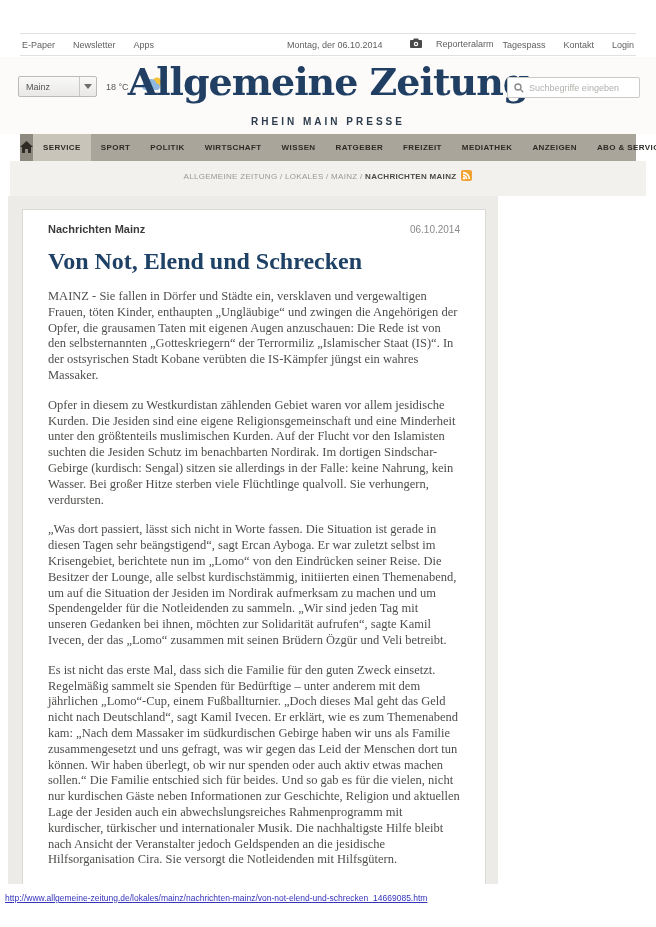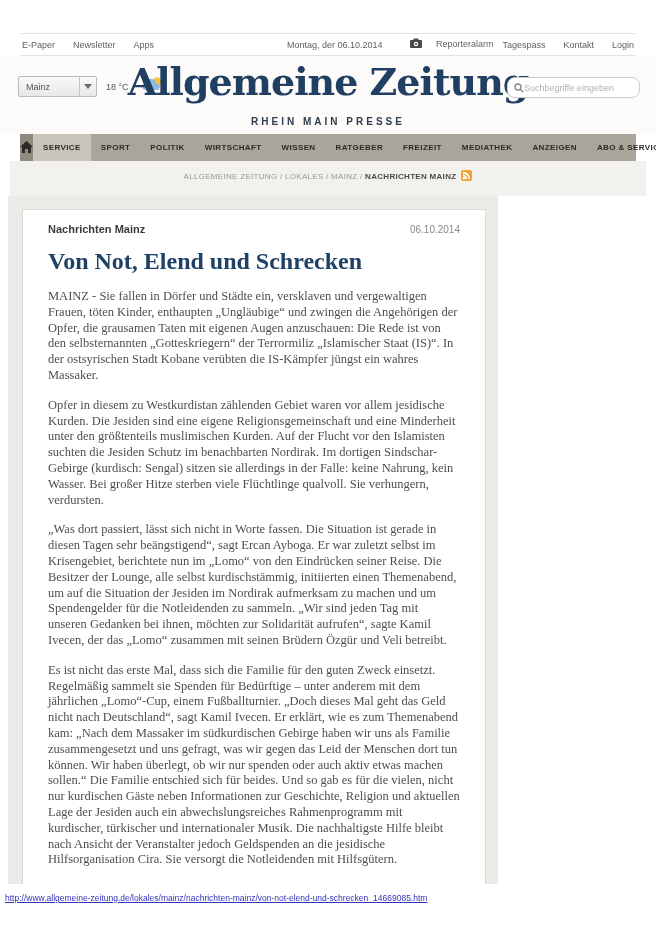--- a/index.html
+++ b/index.html
@@ -28,22 +28,22 @@
   .arrow-down { width:0; height:0; border-left:4px solid transparent; border-right:4px solid transparent;
                 border-top:5px solid #6e6c68; }
   .weather { position:absolute; left:106px; top:19px; display:flex; align-items:center; gap:12px; cursor:pointer; }
   .weather .temp { font-size:9px; color:#555; }
   .logo { position:absolute; left:0; right:0; top:2px; text-align:center;
           font-family:"DejaVu Serif", serif; font-weight:bold; font-size:38px;
           letter-spacing:-1px; color:#203f63; cursor:pointer; }
   .tagline { position:absolute; left:0; right:0; top:59px; text-align:center;
              font-size:10px; font-weight:bold; letter-spacing:3px; color:#2e3d4d; }
   .searchbox { position:absolute; left:507px; top:20px; width:133px; height:21px;
-               background:#fff; border:1px solid #cccac6; border-radius:8px;
-               display:flex; align-items:center; padding:0 6px; }
+               background:#fff; border:1px solid #cccac6; border-radius:2px;
+               display:flex; align-items:center; padding:0 6px; gap:5px; }
   .searchbox input { border:none; outline:none; flex:1; font-size:9px; color:#555;
                      font-family:"Liberation Sans",sans-serif; background:transparent; width:100%; }
   .searchbox input::placeholder { color:#b3b1ad; }
 
   
   .mainnav { position:absolute; left:20px; right:20px; top:134px; height:27px;
              background:#a9a59b; display:flex; align-items:stretch; }
   .nav-home { width:28px; background:#8e8a80; display:flex; align-items:center;
               justify-content:center; cursor:pointer; }
   .nav-item { font-size:8px; font-weight:bold; letter-spacing:.4px; color:#2d2b26;

